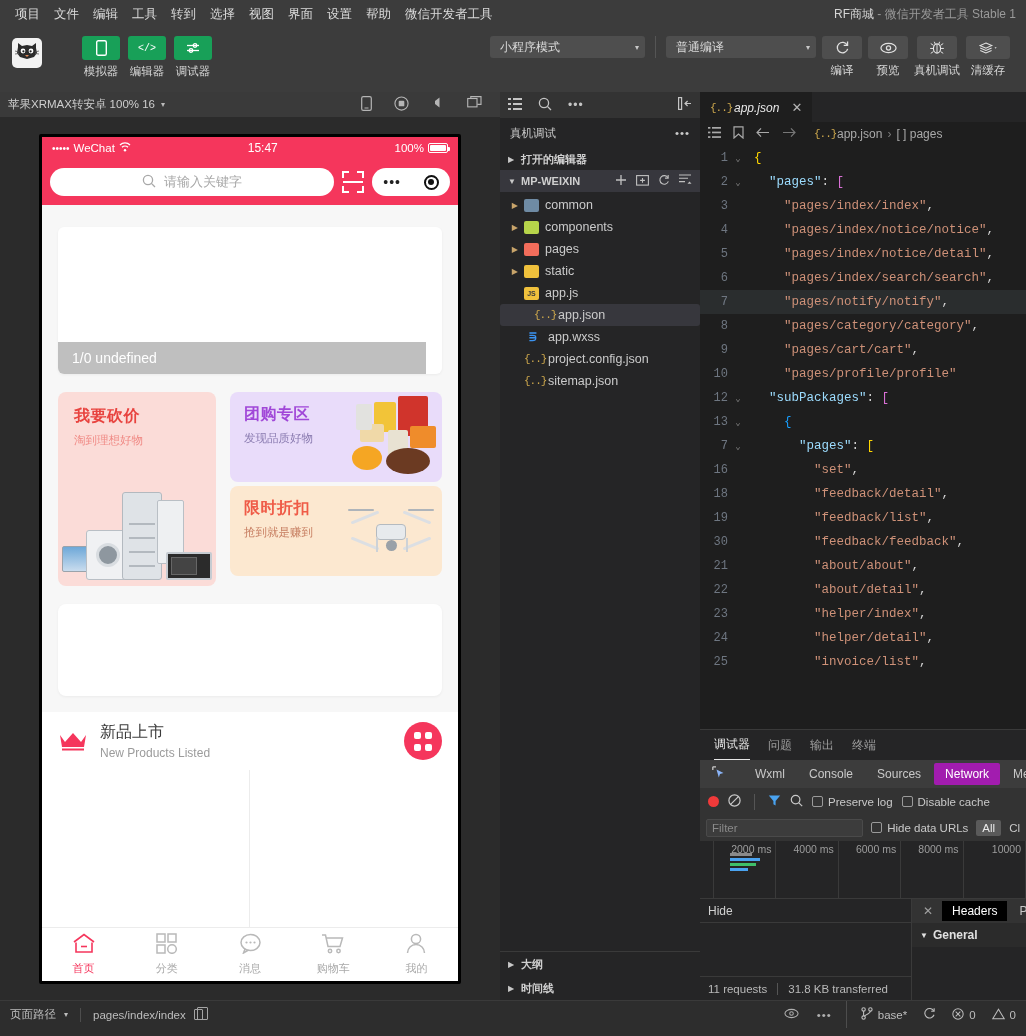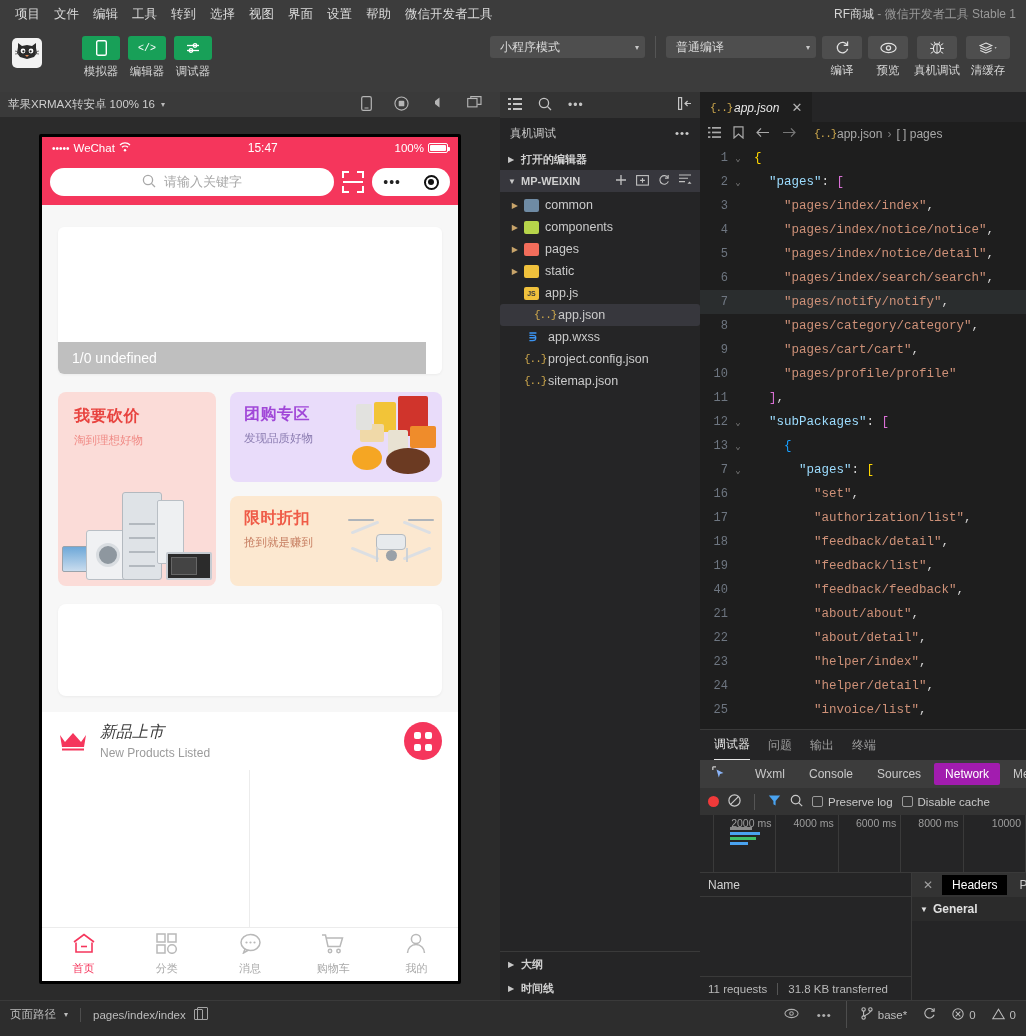--- a/index.html
+++ b/index.html
@@ -134,21 +134,21 @@
     position: absolute; bottom: 0; left: 0; right: 16px; height: 32px;
     background: rgba(180,180,180,.85); color: #fff; font-size: 14px;
     display: flex; align-items: center; padding-left: 14px;
   }
 
   .banner-row { display: flex; gap: 14px; padding: 18px 16px 0; }
   .bn-left {
     width: 158px; height: 194px; background: #fbdcd8; border-radius: 8px;
     padding: 14px 0 0 16px; position: relative; overflow: hidden;
   }
-  .bn-right { flex: 1; display: flex; flex-direction: column; gap: 14px; }
+  .bn-right { flex: 1; display: flex; flex-direction: column; gap: 4px; }
   .bn-tg { height: 90px; background: #e9dcfa; border-radius: 8px; padding: 12px 0 0 14px; position: relative; overflow: hidden;}
   .bn-ds { height: 90px; background: #fce8d0; border-radius: 8px; padding: 12px 0 0 14px; position: relative; overflow: hidden;}
   .bn-t1 { font-size: 16px; font-weight: 700; letter-spacing: .5px; }
   .bn-t2 { font-size: 11.5px; margin-top: 6px; }
   .c-red { color: #e8433f; } .c-redl { color: #f08b86; }
   .c-pur { color: #a148d8; } .c-purl { color: #8a7bb0; }
   .c-org { color: #ef5b47; } .c-orgl { color: #c77f62; }
 
   
   .appl { position:absolute; bottom:6px; left:4px; width:150px; height:92px; }
@@ -183,21 +183,21 @@
   .drone .r1{left:0;top:9px;} .drone .r2{right:0;top:9px;}
   .drone .cam{position:absolute;left:38px;top:40px;width:11px;height:11px;border-radius:50%;background:#9aa1a8;}
   .drone .leg{position:absolute;top:38px;width:2px;height:14px;background:#cdd2d7;}
   .drone .l1{left:28px;} .drone .l2{left:58px;}
 
   .blank-card { margin: 18px 16px 0; height: 92px; background: #fff; border-radius: 8px; box-shadow: 0 1px 3px rgba(0,0,0,.05); }
 
   .new-sec { margin-top: 16px; background: #fff; padding: 10px 16px 10px; display: flex; align-items: center; }
   .crown { width: 30px; height: 22px; position: relative; flex: none; margin-right: 12px; }
   .crown svg{display:block;}
-  .ns-t1 { font-size: 16px; color: #3b3b3b; font-style: italic; }
+  .ns-t1 { font-size: 16px; color: #3b3b3b; }
   .ns-t2 { font-size: 12px; color: #9b9b9b; margin-top: 3px; }
   .fab {
     margin-left: auto; width: 38px; height: 38px; border-radius: 50%;
     background: #f5365c; display: flex; align-items: center; justify-content: center;
     flex-wrap: wrap; gap: 4px; padding: 9px;
   }
   .fab i { width: 7px; height: 7px; background: #fff; border-radius: 2px; }
 
   .prod-row { background:#fff; display: flex; gap: 1px; padding: 0 16px; flex:1;}
   .prod-cell { flex: 1; background: #fff; border-right: 1px solid #ececec; }
@@ -860,29 +860,27 @@
         <div class="cline"><span class="lnum">1</span><span class="fold">⌄</span><span class="ctxt"><span class="k-br1">{</span></span></div>
         <div class="cline"><span class="lnum">2</span><span class="fold">⌄</span><span class="ctxt">  <span class="k-key">"pages"</span><span class="k-pun">: </span><span class="k-br2">[</span></span></div>
         <div class="cline"><span class="lnum">3</span><span class="fold"></span><span class="ctxt">    <span class="k-str">"pages/index/index"</span><span class="k-pun">,</span></span></div>
         <div class="cline"><span class="lnum">4</span><span class="fold"></span><span class="ctxt">    <span class="k-str">"pages/index/notice/notice"</span><span class="k-pun">,</span></span></div>
         <div class="cline"><span class="lnum">5</span><span class="fold"></span><span class="ctxt">    <span class="k-str">"pages/index/notice/detail"</span><span class="k-pun">,</span></span></div>
         <div class="cline"><span class="lnum">6</span><span class="fold"></span><span class="ctxt">    <span class="k-str">"pages/index/search/search"</span><span class="k-pun">,</span></span></div>
         <div class="cline hl"><span class="lnum">7</span><span class="fold"></span><span class="ctxt">    <span class="k-str">"pages/notify/notify"</span><span class="k-pun">,</span></span></div>
         <div class="cline"><span class="lnum">8</span><span class="fold"></span><span class="ctxt">    <span class="k-str">"pages/category/category"</span><span class="k-pun">,</span></span></div>
         <div class="cline"><span class="lnum">9</span><span class="fold"></span><span class="ctxt">    <span class="k-str">"pages/cart/cart"</span><span class="k-pun">,</span></span></div>
         <div class="cline"><span class="lnum">10</span><span class="fold"></span><span class="ctxt">    <span class="k-str">"pages/profile/profile"</span></span></div>
-        <div class="cline"><span class="lnum">11</span><span class="fold"></span><span class="ctxt">  <span class="k-br2">]</span><span class="k-pun">,</span></span></div>
         <div class="cline"><span class="lnum">12</span><span class="fold">⌄</span><span class="ctxt">  <span class="k-key">"subPackages"</span><span class="k-pun">: </span><span class="k-br2">[</span></span></div>
         <div class="cline"><span class="lnum">13</span><span class="fold">⌄</span><span class="ctxt">    <span class="k-br3">{</span></span></div>
         <div class="cline"><span class="lnum">7</span><span class="fold">⌄</span><span class="ctxt">      <span class="k-key">"pages"</span><span class="k-pun">: </span><span class="k-br1">[</span></span></div>
         <div class="cline"><span class="lnum">16</span><span class="fold"></span><span class="ctxt">        <span class="k-str">"set"</span><span class="k-pun">,</span></span></div>
-        <div class="cline"><span class="lnum">17</span><span class="fold"></span><span class="ctxt">        <span class="k-str">"authorization/list"</span><span class="k-pun">,</span></span></div>
         <div class="cline"><span class="lnum">18</span><span class="fold"></span><span class="ctxt">        <span class="k-str">"feedback/detail"</span><span class="k-pun">,</span></span></div>
         <div class="cline"><span class="lnum">19</span><span class="fold"></span><span class="ctxt">        <span class="k-str">"feedback/list"</span><span class="k-pun">,</span></span></div>
-        <div class="cline"><span class="lnum">40</span><span class="fold"></span><span class="ctxt">        <span class="k-str">"feedback/feedback"</span><span class="k-pun">,</span></span></div>
+        <div class="cline"><span class="lnum">30</span><span class="fold"></span><span class="ctxt">        <span class="k-str">"feedback/feedback"</span><span class="k-pun">,</span></span></div>
         <div class="cline"><span class="lnum">21</span><span class="fold"></span><span class="ctxt">        <span class="k-str">"about/about"</span><span class="k-pun">,</span></span></div>
         <div class="cline"><span class="lnum">22</span><span class="fold"></span><span class="ctxt">        <span class="k-str">"about/detail"</span><span class="k-pun">,</span></span></div>
         <div class="cline"><span class="lnum">23</span><span class="fold"></span><span class="ctxt">        <span class="k-str">"helper/index"</span><span class="k-pun">,</span></span></div>
         <div class="cline"><span class="lnum">24</span><span class="fold"></span><span class="ctxt">        <span class="k-str">"helper/detail"</span><span class="k-pun">,</span></span></div>
         <div class="cline"><span class="lnum">25</span><span class="fold"></span><span class="ctxt">        <span class="k-str">"invoice/list"</span><span class="k-pun">,</span></span></div>
       </div>
 
     <div class="debugger">
       <div class="dbg-tabs">
         <div class="dbg-tab active">调试器</div>
@@ -923,20 +921,26 @@
         <span>
           <svg width="13" height="13" viewBox="0 0 13 13">
               <circle cx="5.6" cy="5.6" r="4.3" fill="none" stroke="#c9c9c9" stroke-width="1.2"></circle>
               <line x1="8.8" y1="8.8" x2="12.2" y2="12.2" stroke="#c9c9c9" stroke-width="1.2"></line>
             </svg>
         </span>
         <span><span class="cbx"></span><span>Preserve log</span></span>
         <span><span class="cbx"></span><span>Disable cache</span></span>
       </div>
 
+      <div class="net-filter">
+        <span class="fbox">Filter</span>
+        <span><span class="cbx"></span><span>Hide data URLs</span></span>
+        <span class="chip">All</span>
+        <span>Cl</span>
+      </div>
 
       <div class="timeline">
         <div class="tl-col"></div>
         <div class="tl-col">
             <span class="tl-lbl">2000 ms</span>
           <div class="tl-bars">
             <i style="width:22px;background:#8a8a8a;"></i>
             <i style="width:30px;background:#4aa3f0;"></i>
             <i style="width:26px;background:#3fbf6a;"></i>
             <i style="width:18px;background:#4aa3f0;"></i>
@@ -951,21 +955,21 @@
         <div class="tl-col">
             <span class="tl-lbl">8000 ms</span>
           </div>
         <div class="tl-col">
             <span class="tl-lbl">10000</span>
           </div>
       </div>
 
       <div class="net-body">
         <div class="net-list">
-          <div class="net-hdr">Name</div>
+          <div class="net-hdr">Hide</div>
           <div class="net-rows"></div>
           <div class="net-foot">
             <span>11 requests</span>
             <span class="sep2"></span>
             <span>31.8 KB transferred</span>
           </div>
         </div>
 
         <div class="net-detail">
           <div class="det-tabs">

